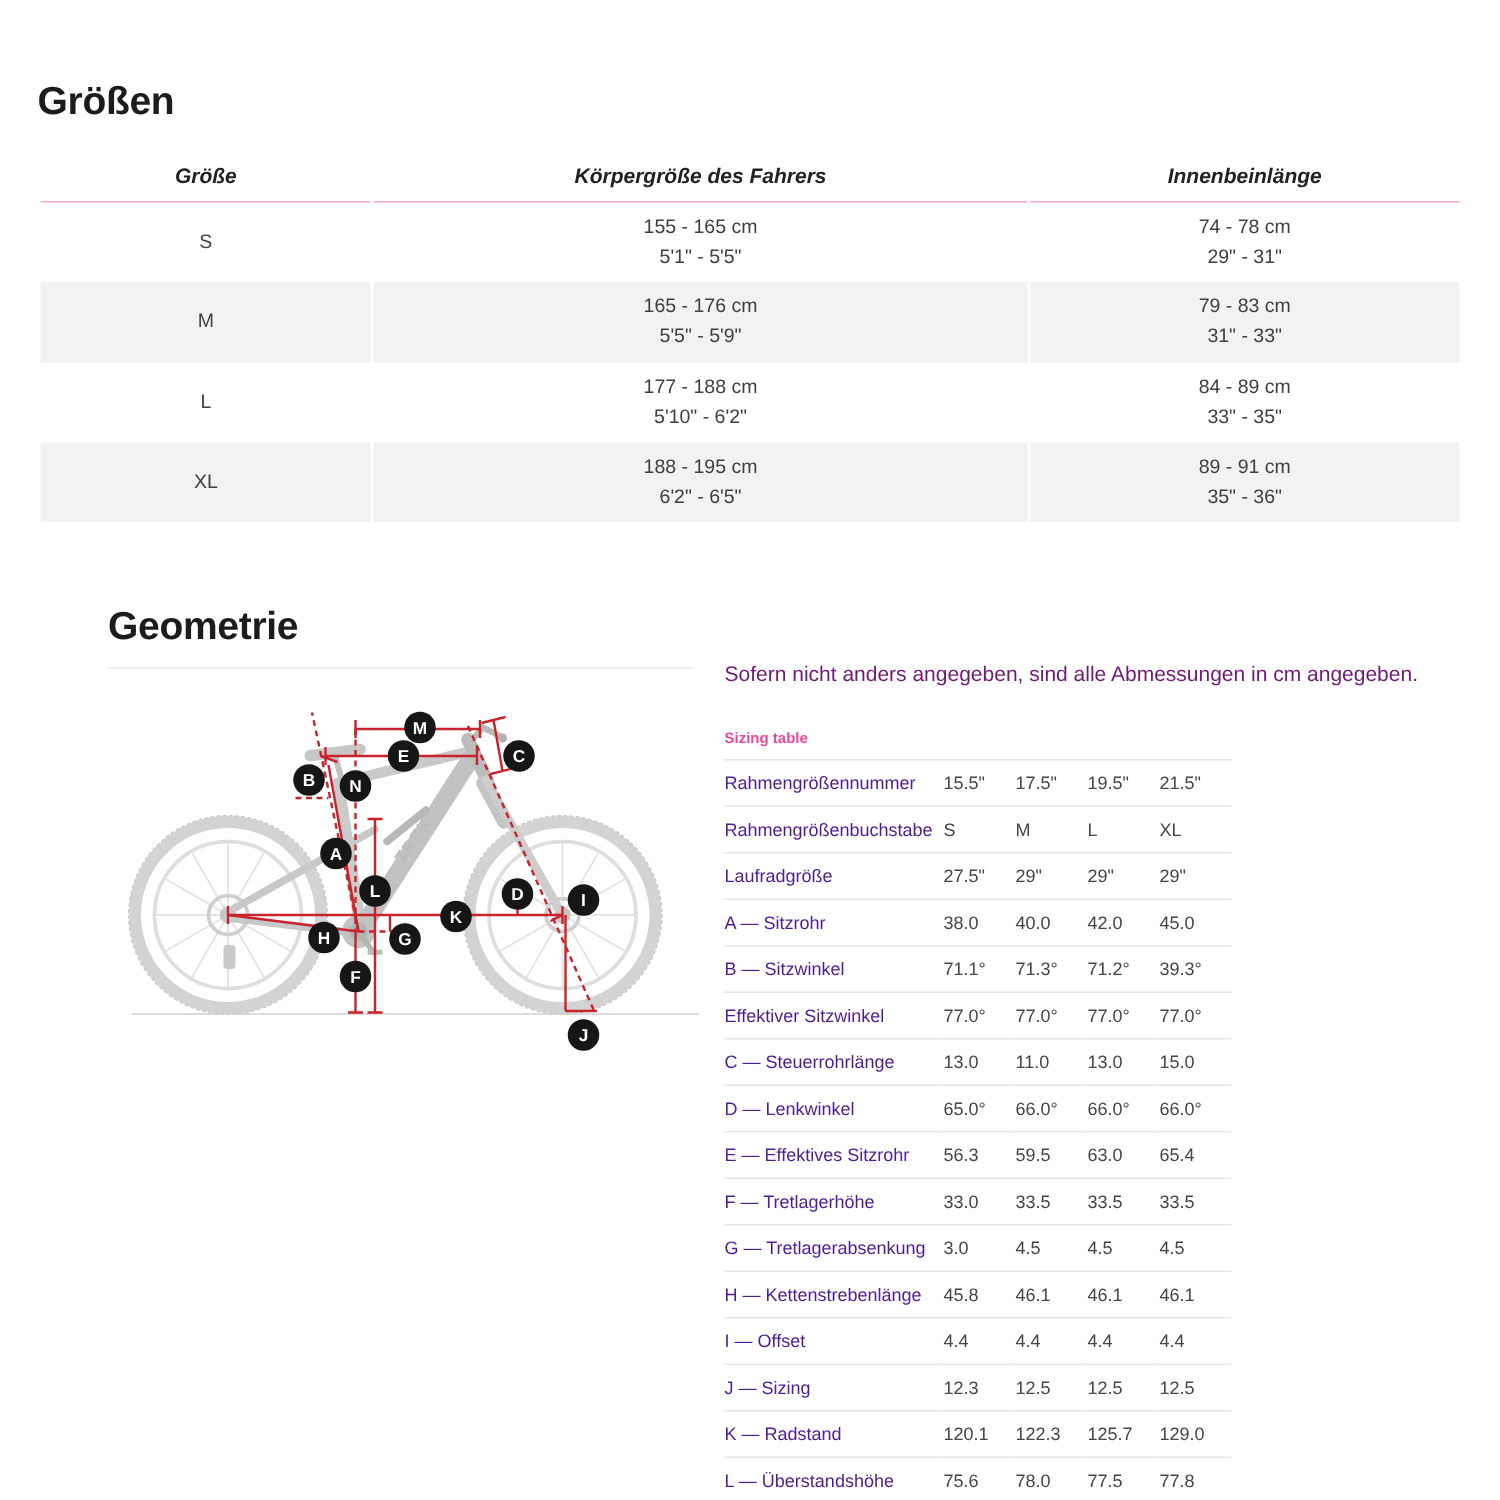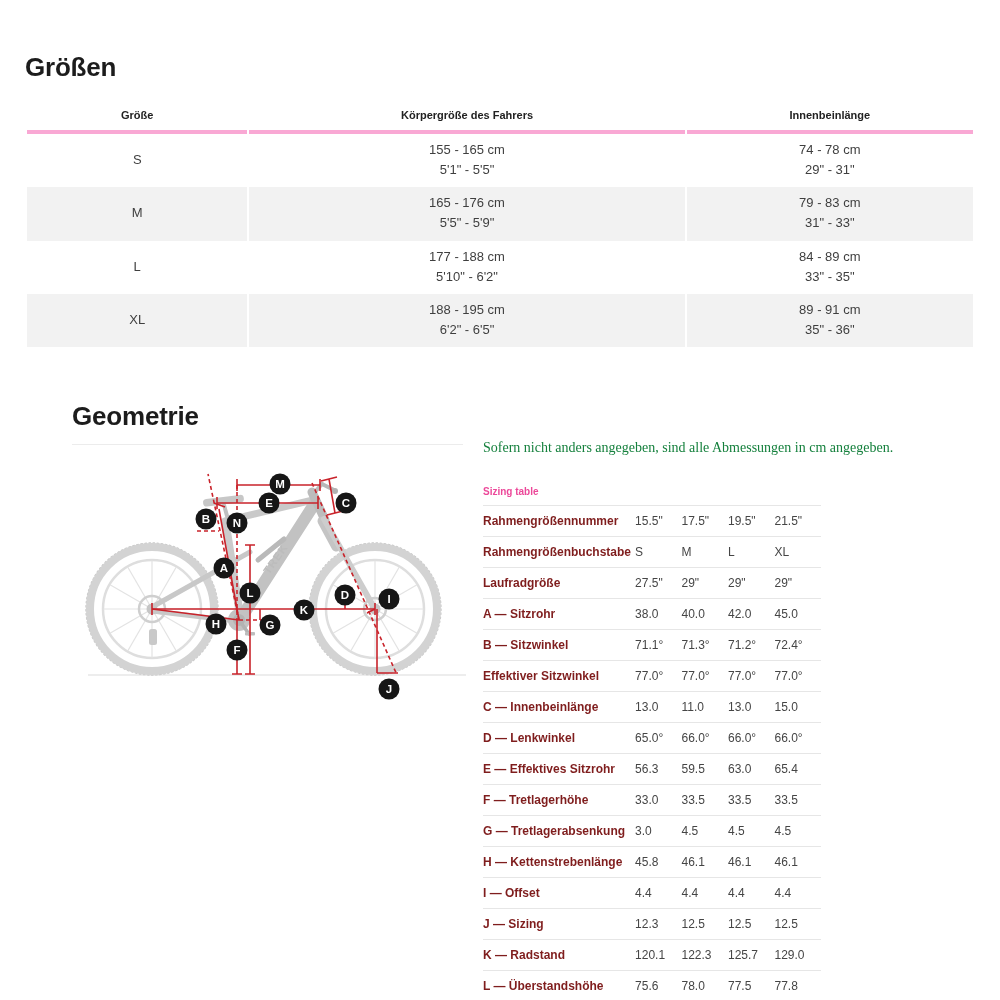--- a/index.html
+++ b/index.html
@@ -13,48 +13,48 @@
     margin:0; font-size:26px; font-weight:700; color:#1c1c1c; letter-spacing:-0.2px;
   }
 
   
   .sizes-section { margin:52px 25px 0 25px; }
   .sizes-section h2 { margin-bottom:26px; }
   table.sizes-table {
     width:100%; border-collapse:separate; border-spacing:2px 0; font-size:13px;
   }
   .sizes-table thead th {
-    font-size:11px; font-weight:700; color:#222;
-    padding:0 0 9px 0; border-bottom:4px solid #f9a8d4; text-align:center;
+    font-size:14px; font-weight:700; color:#222;
+    padding:0 0 9px 0; border-bottom:1px solid #f9a8d4; text-align:center;font-style:italic;
   }
   .sizes-table tbody td {
     text-align:center; padding:6px 0 7px 0; color:#3f3f3f; line-height:1.55;
   }
   .sizes-table tbody tr.alt td { background:#f2f2f2; }
 
   
   .geometry-section { margin:54px 0 0 72px; }
   .geometry-section h2 { margin-bottom:6px; }
   .geo-flex { display:flex; align-items:flex-start; }
   .geo-left { width:411px; flex:0 0 411px; }
   .geo-divider { width:391px; height:1px; background:#ececec; margin-top:6px; }
   .geo-left svg { display:block; margin-top:18px; }
   .geo-right { flex:1 1 auto; padding-right:40px; }
   .geo-note {
-    margin-top:1px; font-size:14px; line-height:1.3; color:#15803d; font-weight:400;font-family:Liberation Serif, serif;
+    margin-top:1px; font-size:14px; line-height:1.3; color:#701a75; font-weight:400;
   }
   .sizing-table-label {
     margin-top:29px; font-size:10px; font-weight:700; color:#ec4899;
   }
   table.geo-table {
     margin-top:8px; border-collapse:collapse; font-size:12px; width:338px;
   }
   .geo-table tr { border-top:1px solid #e6e6e6; }
   .geo-table td { padding:8px 0 8px 0; color:#454545; }
-  .geo-table td.lbl { font-weight:700; color:#7f1d1d; width:146px; padding-right:4px; }
+  .geo-table td.lbl { font-weight:400; color:#4c1d95; width:146px; padding-right:4px; }
   .geo-table td.val { width:48px; }
 </style>
 </head>
 <body>
 
 <div class="sizes-section">
   <h2 class="section-title">Größen</h2>
   <table class="sizes-table">
     <colgroup>
         <col style="width:23.4%">
@@ -307,31 +307,31 @@
               <td class="val">38.0</td>
               <td class="val">40.0</td>
               <td class="val">42.0</td>
               <td class="val">45.0</td>
             </tr>
             <tr>
               <td class="lbl">B — Sitzwinkel</td>
               <td class="val">71.1°</td>
               <td class="val">71.3°</td>
               <td class="val">71.2°</td>
-              <td class="val">72.4°</td>
+              <td class="val">39.3°</td>
             </tr>
             <tr>
               <td class="lbl">Effektiver Sitzwinkel</td>
               <td class="val">77.0°</td>
               <td class="val">77.0°</td>
               <td class="val">77.0°</td>
               <td class="val">77.0°</td>
             </tr>
             <tr>
-              <td class="lbl">C — Innenbeinlänge</td>
+              <td class="lbl">C — Steuerrohrlänge</td>
               <td class="val">13.0</td>
               <td class="val">11.0</td>
               <td class="val">13.0</td>
               <td class="val">15.0</td>
             </tr>
             <tr>
               <td class="lbl">D — Lenkwinkel</td>
               <td class="val">65.0°</td>
               <td class="val">66.0°</td>
               <td class="val">66.0°</td>

